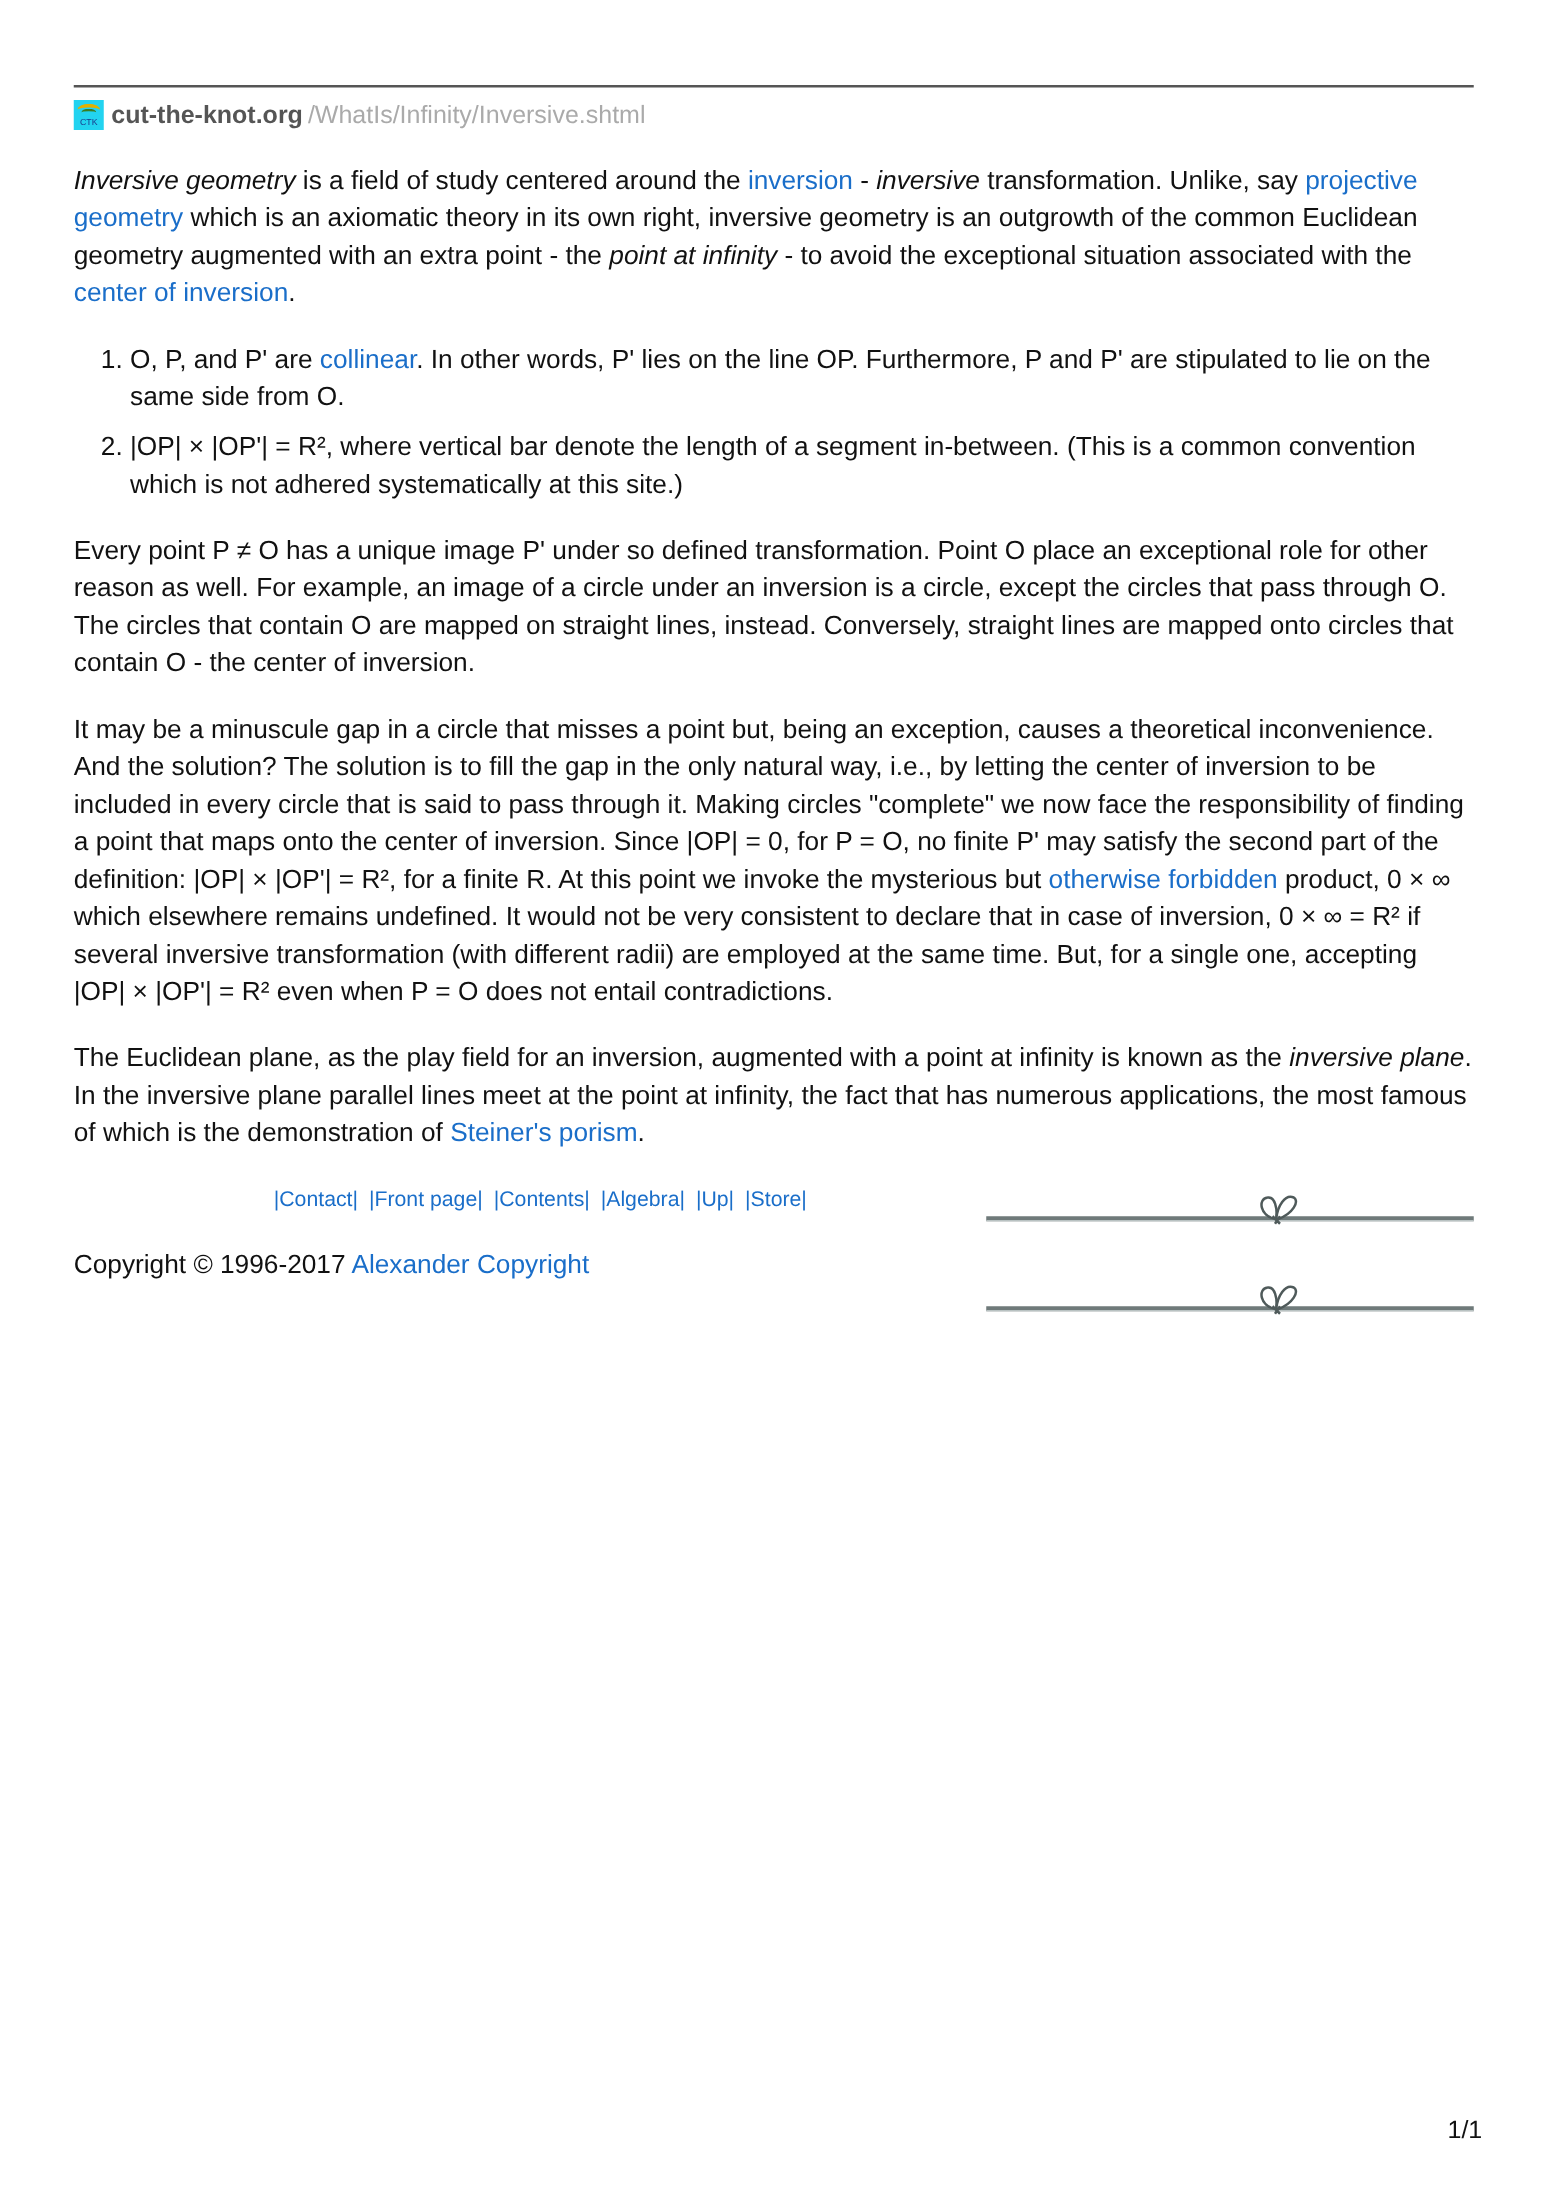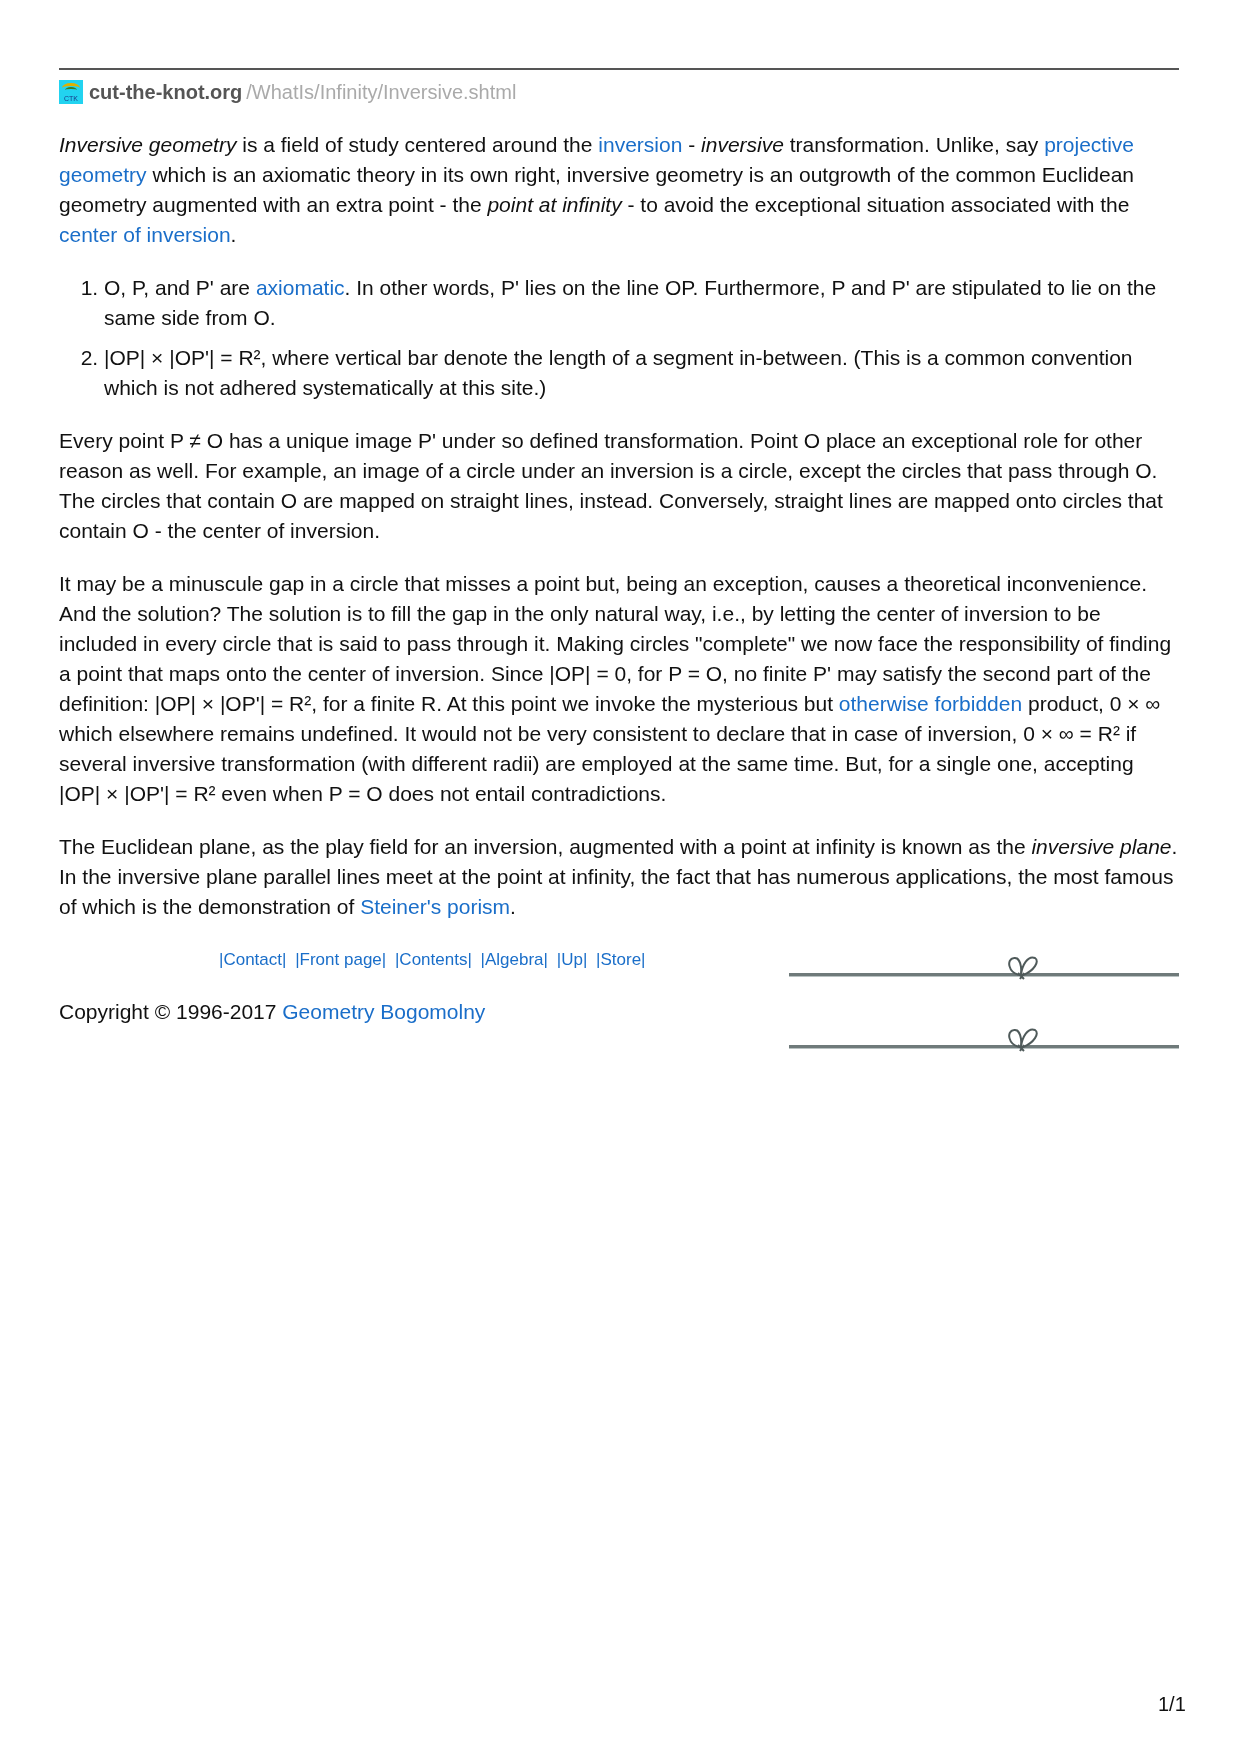--- a/index.html
+++ b/index.html
@@ -168,21 +168,21 @@
     </span>
     <a class="domain" style="color:#555555;">cut-the-knot.org</a>
     <span class="path">/WhatIs/Infinity/Inversive.shtml</span>
   </div>
 
   <div class="content">
     <p><em>Inversive geometry</em><span> is a field of study centered around the </span><a>inversion</a><span> - </span><em>inversive</em><span> transformation. Unlike, say </span><a>projective geometry</a><span> which is an axiomatic theory in its own right, inversive geometry is an outgrowth of the common Euclidean geometry augmented with an extra point - the </span><em>point at infinity</em><span> - to avoid the exceptional situation associated with the </span><a>center of inversion</a><span>.</span></p>
 
 
     <ol>
-      <li><span>O, P, and P' are </span><a>axiomatic</a><span>. In other words, P' lies on the line OP. Furthermore, P and P' are stipulated to lie on the same side from O.</span></li>
+      <li><span>O, P, and P' are </span><a>collinear</a><span>. In other words, P' lies on the line OP. Furthermore, P and P' are stipulated to lie on the same side from O.</span></li>
       <li>|OP| × |OP'| = R², where vertical bar denote the length of a segment in-between. (This is a common convention which is not adhered systematically at this site.)</li>
     </ol>
 
     <p>Every point P ≠ O has a unique image P' under so defined transformation. Point O place an exceptional role for other reason as well. For example, an image of a circle under an inversion is a circle, except the circles that pass through O. The circles that contain O are mapped on straight lines, instead. Conversely, straight lines are mapped onto circles that contain O - the center of inversion.</p>
 
 
     <p><span>It may be a minuscule gap in a circle that misses a point but, being an exception, causes a theoretical inconvenience. And the solution? The solution is to fill the gap in the only natural way, i.e., by letting the center of inversion to be included in every circle that is said to pass through it. Making circles "complete" we now face the responsibility of finding a point that maps onto the center of inversion. Since |OP| = 0, for P = O, no finite P' may satisfy the second part of the definition: |OP| × |OP'| = R², for a finite R. At this point we invoke the mysterious but </span><a>otherwise forbidden</a><span> product, 0 × ∞ which elsewhere remains undefined. It would not be very consistent to declare that in case of inversion, 0 × ∞ = R² if several inversive transformation (with different radii) are employed at the same time. But, for a single one, accepting |OP| × |OP'| = R² even when P = O does not entail contradictions.</span></p>
 
     <p><span>The Euclidean plane, as the play field for an inversion, augmented with a point at infinity is known as the </span><em>inversive plane</em><span>. In the inversive plane parallel lines meet at the point at infinity, the fact that has numerous applications, the most famous of which is the demonstration of </span><a>Steiner's porism</a><span>.</span></p>
   </div>
@@ -190,21 +190,21 @@
   <div class="footer">
     <div class="nav-links">
       <a>|Contact|</a>
       <a>|Front page|</a>
       <a>|Contents|</a>
       <a>|Algebra|</a>
       <a>|Up|</a>
       <a>|Store|</a>
     </div>
 
-    <div class="copyright"><span>Copyright © 1996-2017 </span><a>Geometry Bogomolny</a></div>
+    <div class="copyright"><span>Copyright © 1996-2017 </span><a>Alexander Copyright</a></div>
 
     <div class="divider" style="top: 8px;">
       <div class="line"></div>
       <svg width="36" height="28" viewBox="0 0 36 28">
         <path d="M16 22 C 4 20, 2 6, 10 5 C 16 4, 18 14, 17 22 Z" fill="#ffffff" stroke="#4f5a5a" stroke-width="2"></path>
         <path d="M17 22 C 18 12, 24 2, 31 5 C 36 8, 30 18, 19 22 Z" fill="#ffffff" stroke="#4f5a5a" stroke-width="2"></path>
         <path d="M14 20 L 20 26 M 20 20 L 16 26" stroke="#4f5a5a" stroke-width="2" fill="none"></path>
       </svg>
     </div>
     <div class="divider" style="top: 80px;">

